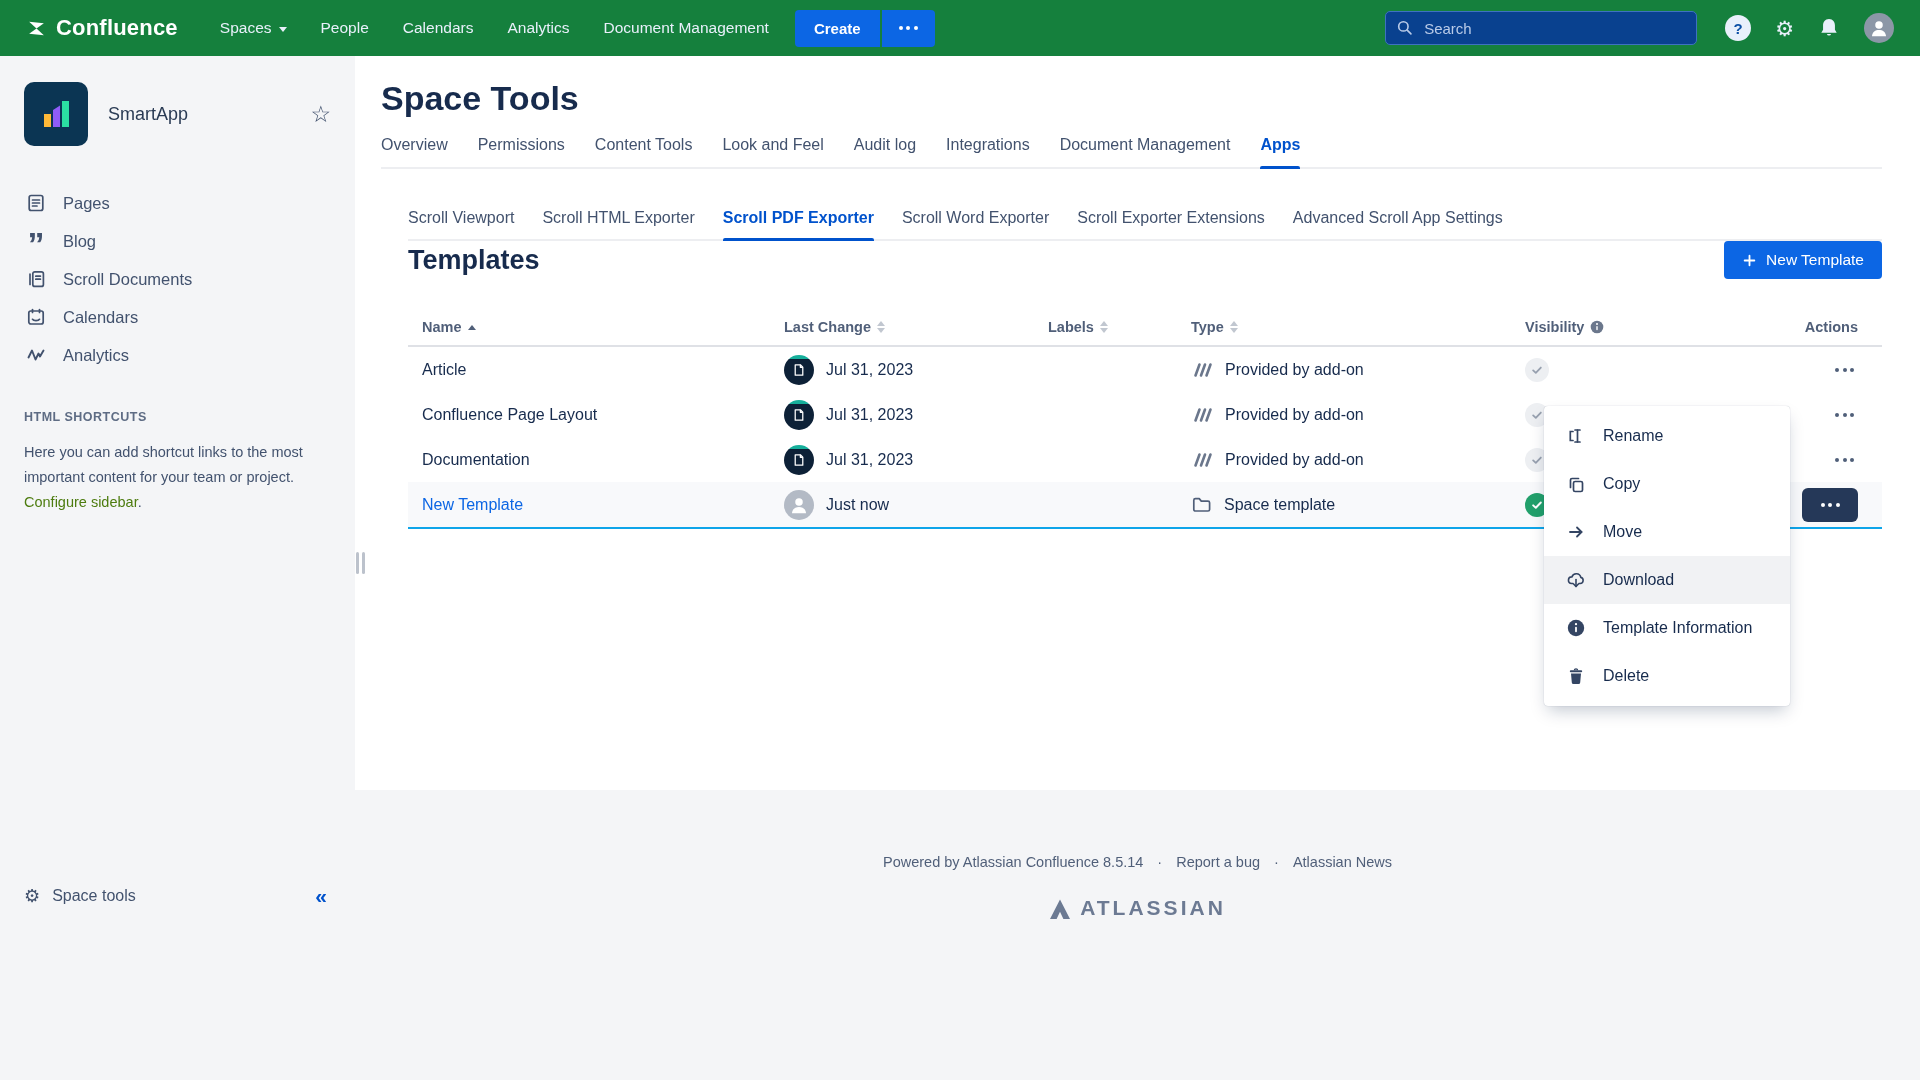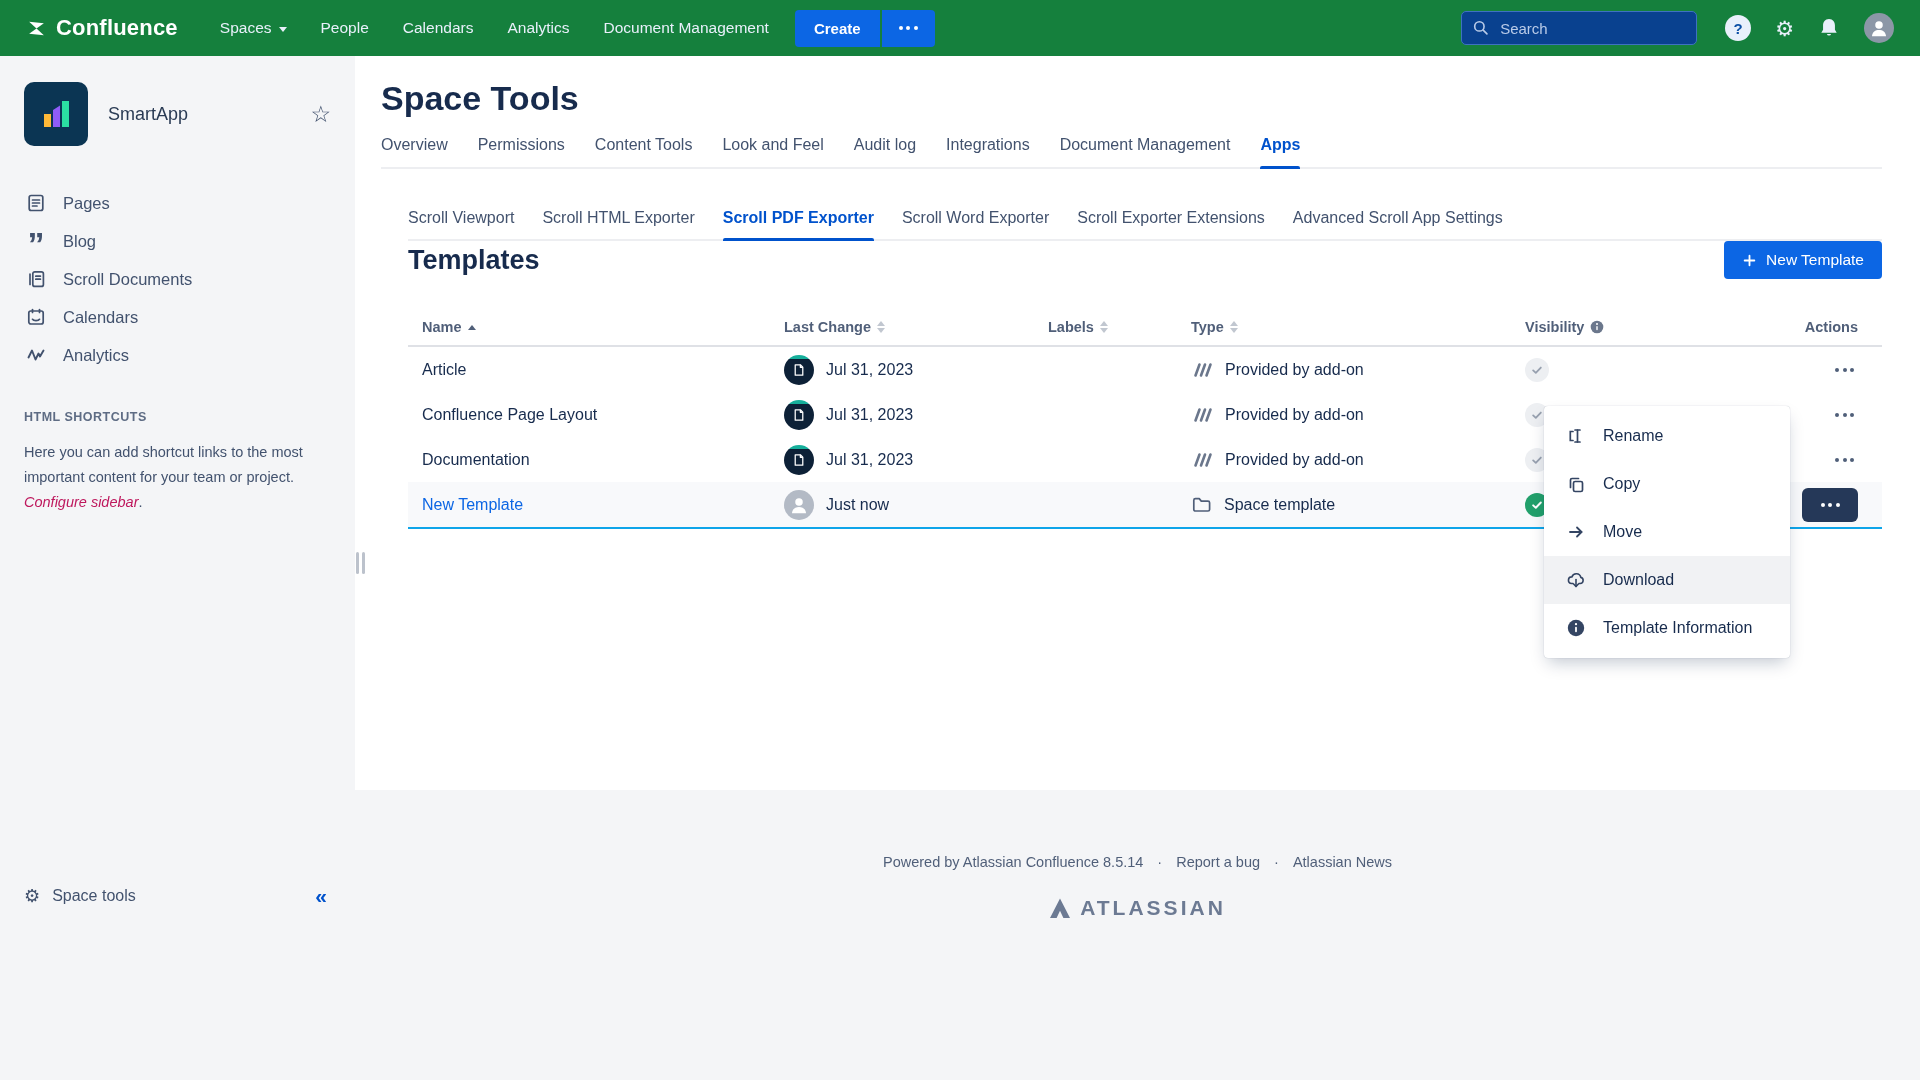--- a/index.html
+++ b/index.html
@@ -14,21 +14,21 @@
   .topnav { height:56px; background:#15803d; display:flex; align-items:center; padding:0 26px; color:#E9F0FB; }
   .brand { display:flex; align-items:center; gap:9px; margin-right:42px; cursor:pointer; }
   .brand-name { font-size:22px; font-weight:bold; color:#FFFFFF; letter-spacing:.2px; }
   .topnav-links { display:flex; gap:34px; font-size:15.5px; }
   .toplink { display:flex; align-items:center; gap:7px; cursor:pointer; white-space:nowrap; }
   .caret { width:0; height:0; border-left:4.5px solid transparent; border-right:4.5px solid transparent; border-top:5px solid #E9F0FB; margin-top:2px; }
   .create-group { display:flex; gap:2px; margin-left:26px; }
   .create-btn { background:#0C66E4; color:#fff; font-weight:bold; font-size:15px; padding:0 19px; height:37px; border:none; border-radius:4px 0 0 4px; cursor:pointer; font-family:inherit; }
   .create-more { background:#0C66E4; color:#fff; border:none; border-radius:0 4px 4px 0; padding:0 13px; height:37px; display:flex; align-items:center; cursor:pointer; }
   .spacer { flex:1; }
-  .search-box { width:236px; height:34px; background:#09418F; border:1.5px solid #3E71C0; border-radius:5px; display:flex; align-items:center; padding:0 10px; gap:8px; margin-right:28px; }
+  .search-box { width:312px; height:34px; background:#09418F; border:1.5px solid #3E71C0; border-radius:5px; display:flex; align-items:center; padding:0 10px; gap:8px; margin-right:28px; }
   .search-box input { background:transparent; border:none; outline:none; color:#E9F0FB; font-size:15px; width:100%; font-family:inherit; }
   .search-box input::placeholder { color:#B9CBE8; }
   .nav-icons { display:flex; align-items:center; gap:24px; }
   .icon-btn { cursor:pointer; display:flex; align-items:center; justify-content:center; }
   .help-circle { width:26px; height:26px; border-radius:50%; background:#E9F0FB; color:#0C4FA5; font-weight:bold; font-size:15px; display:flex; align-items:center; justify-content:center; }
   .gear-glyph { font-size:21px; color:#E9F0FB; line-height:1; }
   .avatar-circle { width:30px; height:30px; border-radius:50%; background:#8C97A7; display:flex; align-items:center; justify-content:center; overflow:hidden; }
 
   
   .shell { display:flex; height:864px; }
@@ -38,21 +38,21 @@
   .space-head { display:flex; align-items:center; gap:20px; }
   .space-logo { width:64px; height:64px; border-radius:10px; background:#0B3553; display:flex; align-items:center; justify-content:center; }
   .space-name { font-size:18px; color:#2A3B54; cursor:pointer; }
   .star-glyph { margin-left:auto; font-size:23px; color:#42526E; cursor:pointer; line-height:1; }
   .snav { list-style:none; margin:38px 0 0; padding:0; }
   .snav li { display:flex; align-items:center; gap:17px; padding:9px 2px; font-size:16.5px; color:#42526E; cursor:pointer; }
   .snav .ic { width:20px; height:20px; color:#42526E; display:flex; align-items:center; justify-content:center; }
   .blog-q { font-size:34px; font-weight:bold; line-height:26px; height:20px; color:#42526E; overflow:visible; }
   .shortcuts-h { margin-top:36px; font-size:12.5px; font-weight:bold; color:#5E6C84; letter-spacing:.5px; }
   .shortcuts-p { margin-top:16px; font-size:14.5px; line-height:25px; color:#42526E; width:282px; }
-  .shortcuts-p a { color:#be185d; text-decoration:none; cursor:pointer;font-style:italic; }
+  .shortcuts-p a { color:#4d7c0f; text-decoration:none; cursor:pointer; }
   .sidebar-bottom { position:absolute; bottom:12px; left:24px; right:28px; display:flex; align-items:center; gap:12px; }
   .gear-small { font-size:18px; color:#42526E; line-height:1; }
   .space-tools-label { font-size:16px; color:#42526E; }
   .collapse-glyph { margin-left:auto; color:#0052CC; font-size:21px; font-weight:bold; cursor:pointer; }
   .resize-handle { position:absolute; left:356px; top:552px; display:flex; gap:3px; cursor:col-resize; z-index:5; }
   .resize-handle i { width:3px; height:22px; background:#BCC2CC; border-radius:2px; }
 
   
   .main { flex:1; background:#FFFFFF; display:flex; flex-direction:column; }
   .content { height:844px; padding:20px 38px 0 26px; }
@@ -104,21 +104,21 @@
   .context-menu { position:absolute; left:1544px; top:406px; width:246px; background:#fff; border-radius:4px; padding:6px 0;
     box-shadow:0 8px 16px -4px rgba(9,30,66,.25), 0 0 1px rgba(9,30,66,.31); z-index:20; }
   .menu-item { display:flex; align-items:center; gap:17px; height:48px; padding-left:22px; font-size:16px; color:#172B4D; cursor:pointer; }
   .menu-item.highlight { background:#F1F2F4; }
   .menu-item .mi { width:20px; height:20px; color:#344563; flex-shrink:0; }
 
   
   .main-footer { background:#F4F5F7; flex:1; display:flex; flex-direction:column; align-items:center; padding-top:64px; }
   .footer-line { font-size:14.5px; color:#505F79; display:flex; gap:14px; align-items:center; }
   .footer-line a { color:#505F79; text-decoration:none; cursor:pointer; }
-  .atlassian-logo { margin-top:26px; display:flex; align-items:center; gap:9px; color:#6C7A93; font-weight:bold; font-size:21px; letter-spacing:3px; }
+  .atlassian-logo { margin-top:26px; display:flex; align-items:flex-end; gap:9px; color:#6C7A93; font-weight:bold; font-size:21px; letter-spacing:3px; }
 </style>
 </head>
 <body>
 
 <nav class="topnav">
   <div class="brand">
     <span>
       <svg width="21" height="21" viewBox="0 0 20 20" fill="#FFFFFF">
         <polygon points="3,3.5 17,5 10,10"></polygon>
         <polygon points="17,16.5 3,15 10,10"></polygon>
@@ -571,13 +571,23 @@
   <div class="menu-item">
     <span class="mi">
       <svg width="20" height="20" viewBox="0 0 20 20">
         <circle cx="10" cy="10" r="8.2" fill="currentColor"></circle>
         <rect x="9.1" y="8.8" width="1.8" height="5.4" rx=".9" fill="#fff"></rect>
         <circle cx="10" cy="6.2" r="1.15" fill="#fff"></circle>
       </svg>
     </span>
     <span>Template Information</span>
   </div>
+  <div class="menu-item">
+    <span class="mi">
+      <svg width="20" height="20" viewBox="0 0 20 20" fill="currentColor">
+        <path d="M5 7.5 H15 L14.2 16.4 A1.7 1.7 0 0 1 12.5 18 H7.5 A1.7 1.7 0 0 1 5.8 16.4 Z"></path>
+        <rect x="3.8" y="4.3" width="12.4" height="2" rx="1"></rect>
+        <path d="M7.8 4.3 C7.8 3 8.7 2.2 10 2.2 C11.3 2.2 12.2 3 12.2 4.3 H10.8 C10.8 3.8 10.5 3.6 10 3.6 C9.5 3.6 9.2 3.8 9.2 4.3 Z"></path>
+      </svg>
+    </span>
+    <span>Delete</span>
+  </div>
 </div>
 
 </body></html>

